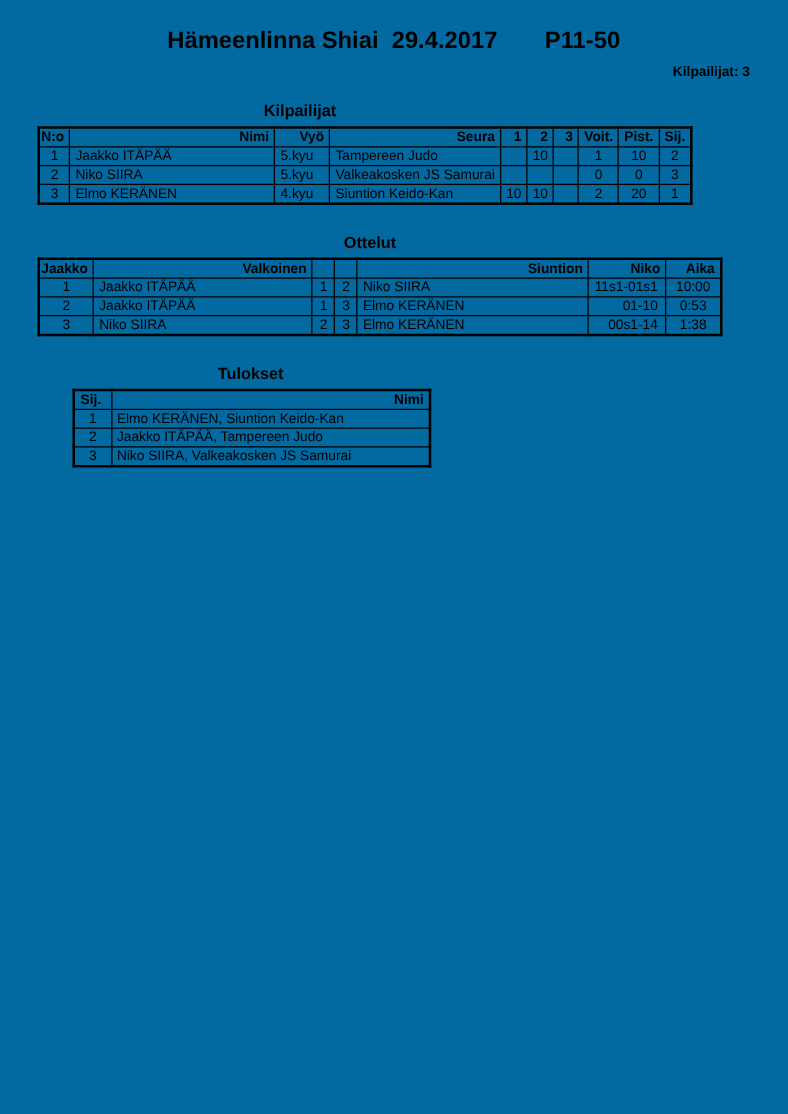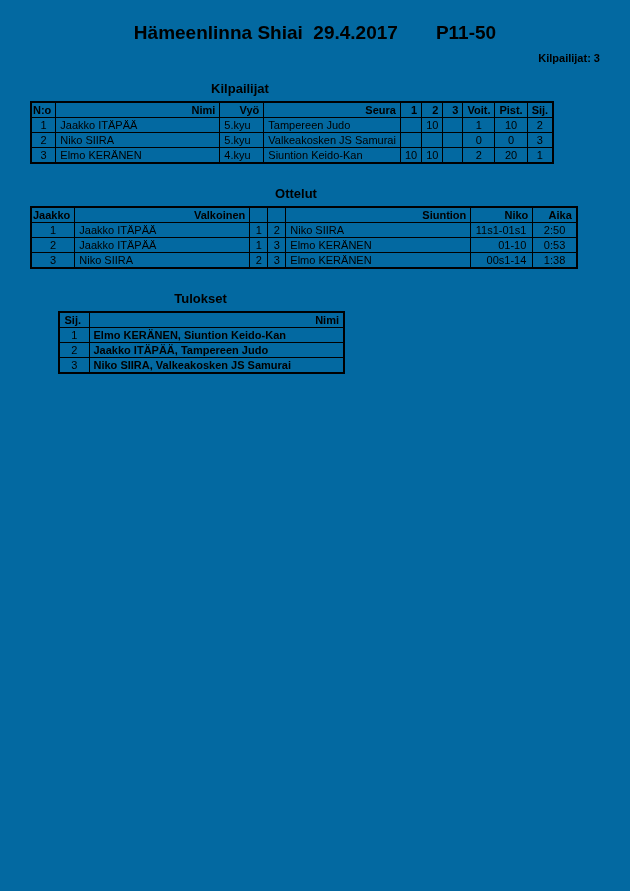--- a/index.html
+++ b/index.html
@@ -78,21 +78,21 @@
   .tbl-kilpailijat td:nth-child(2),
   .tbl-kilpailijat td:nth-child(3),
   .tbl-kilpailijat td:nth-child(4) { text-align: left; }
   
   .tbl-ottelut td { text-align: center; }
   .tbl-ottelut td:nth-child(2),
   .tbl-ottelut td:nth-child(5) { text-align: left; }
   .tbl-ottelut td:nth-child(6) { text-align: right; padding-right: 6px; }
   
   .tbl-tulokset td { text-align: center; }
-  .tbl-tulokset td:nth-child(2) { text-align: left; font-weight: bold; }
+  .tbl-tulokset td:nth-child(2) { text-align: left; }
   .tbl-tulokset th:first-child { text-align: center; }
 </style>
 </head>
 <body>
 
 <div class="page">
 
   <div class="title-row">
     <span>Hämeenlinna Shiai  29.4.2017</span>
     <span>P11-50</span>
@@ -194,21 +194,21 @@
           </tr>
         </thead>
         <tbody>
           <tr>
             <td>1</td>
             <td>Jaakko ITÄPÄÄ</td>
             <td>1</td>
             <td>2</td>
             <td>Niko SIIRA</td>
             <td>11s1-01s1</td>
-            <td>2:50</td>
+            <td>10:00</td>
           </tr>
           <tr>
             <td>2</td>
             <td>Jaakko ITÄPÄÄ</td>
             <td>1</td>
             <td>3</td>
             <td>Elmo KERÄNEN</td>
             <td>01-10</td>
             <td>0:53</td>
           </tr>

